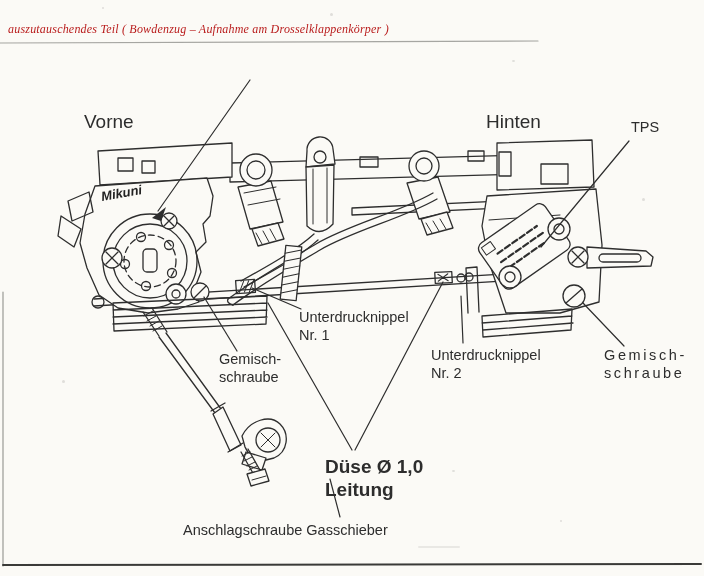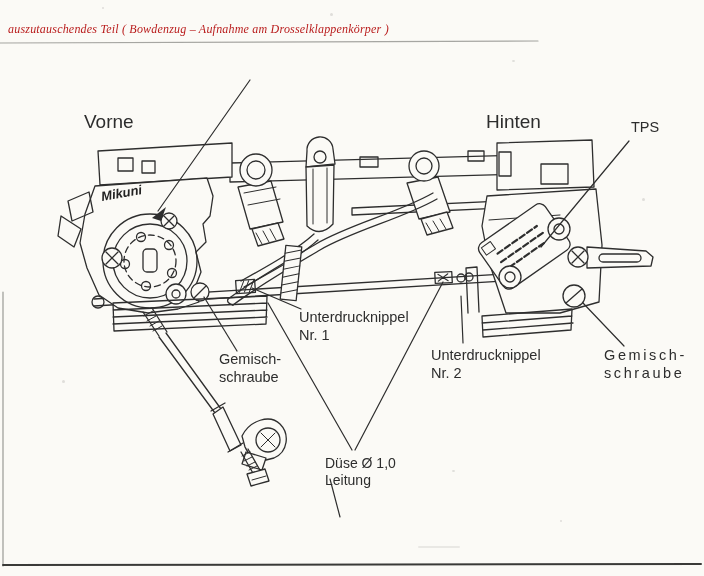--- a/index.html
+++ b/index.html
@@ -19,21 +19,21 @@
     font-style:italic;
   }
   .label {
     position:absolute;
     font-family:"Liberation Sans", sans-serif;
     font-size:14.5px; color:#2d2d2d;
     line-height:1.22; white-space:pre-line;
   }
   .label.small-caps { font-size:19px; }
   .label.spread { letter-spacing:2.6px; }
-  .label.big { font-size:14px; }
+  .label.big { font-size:19px;font-weight:bold; }
   svg { position:absolute; left:0; top:0; }
   .noise { position:absolute; border-radius:50%; background:#c9c7c2; opacity:.55; }
 </style>
 </head>
 <body>
 
 <div id="stage">
 
   <div class="noise" style="left:330px;top:13px;width:3px;height:3px;"></div>
   <div class="noise" style="left:102px;top:7px;width:2px;height:2px;"></div>
@@ -243,14 +243,15 @@
   <div class="label" style="left:299px; top:309px;">Unterdrucknippel
 Nr. 1</div>
   <div class="label" style="left:219px; top:351px;">Gemisch-
 schraube</div>
   <div class="label" style="left:431px; top:347px;">Unterdrucknippel
 Nr. 2</div>
   <div class="label spread" style="left:604px; top:347px;">Gemisch-
 schraube</div>
   <div class="label big" style="left:325px; top:455px;">Düse Ø 1,0
 Leitung</div>
+  <div class="label" style="left:183px; top:522px;">Anschlagschraube Gasschieber</div>
 
 </div>
 
 </body></html>

